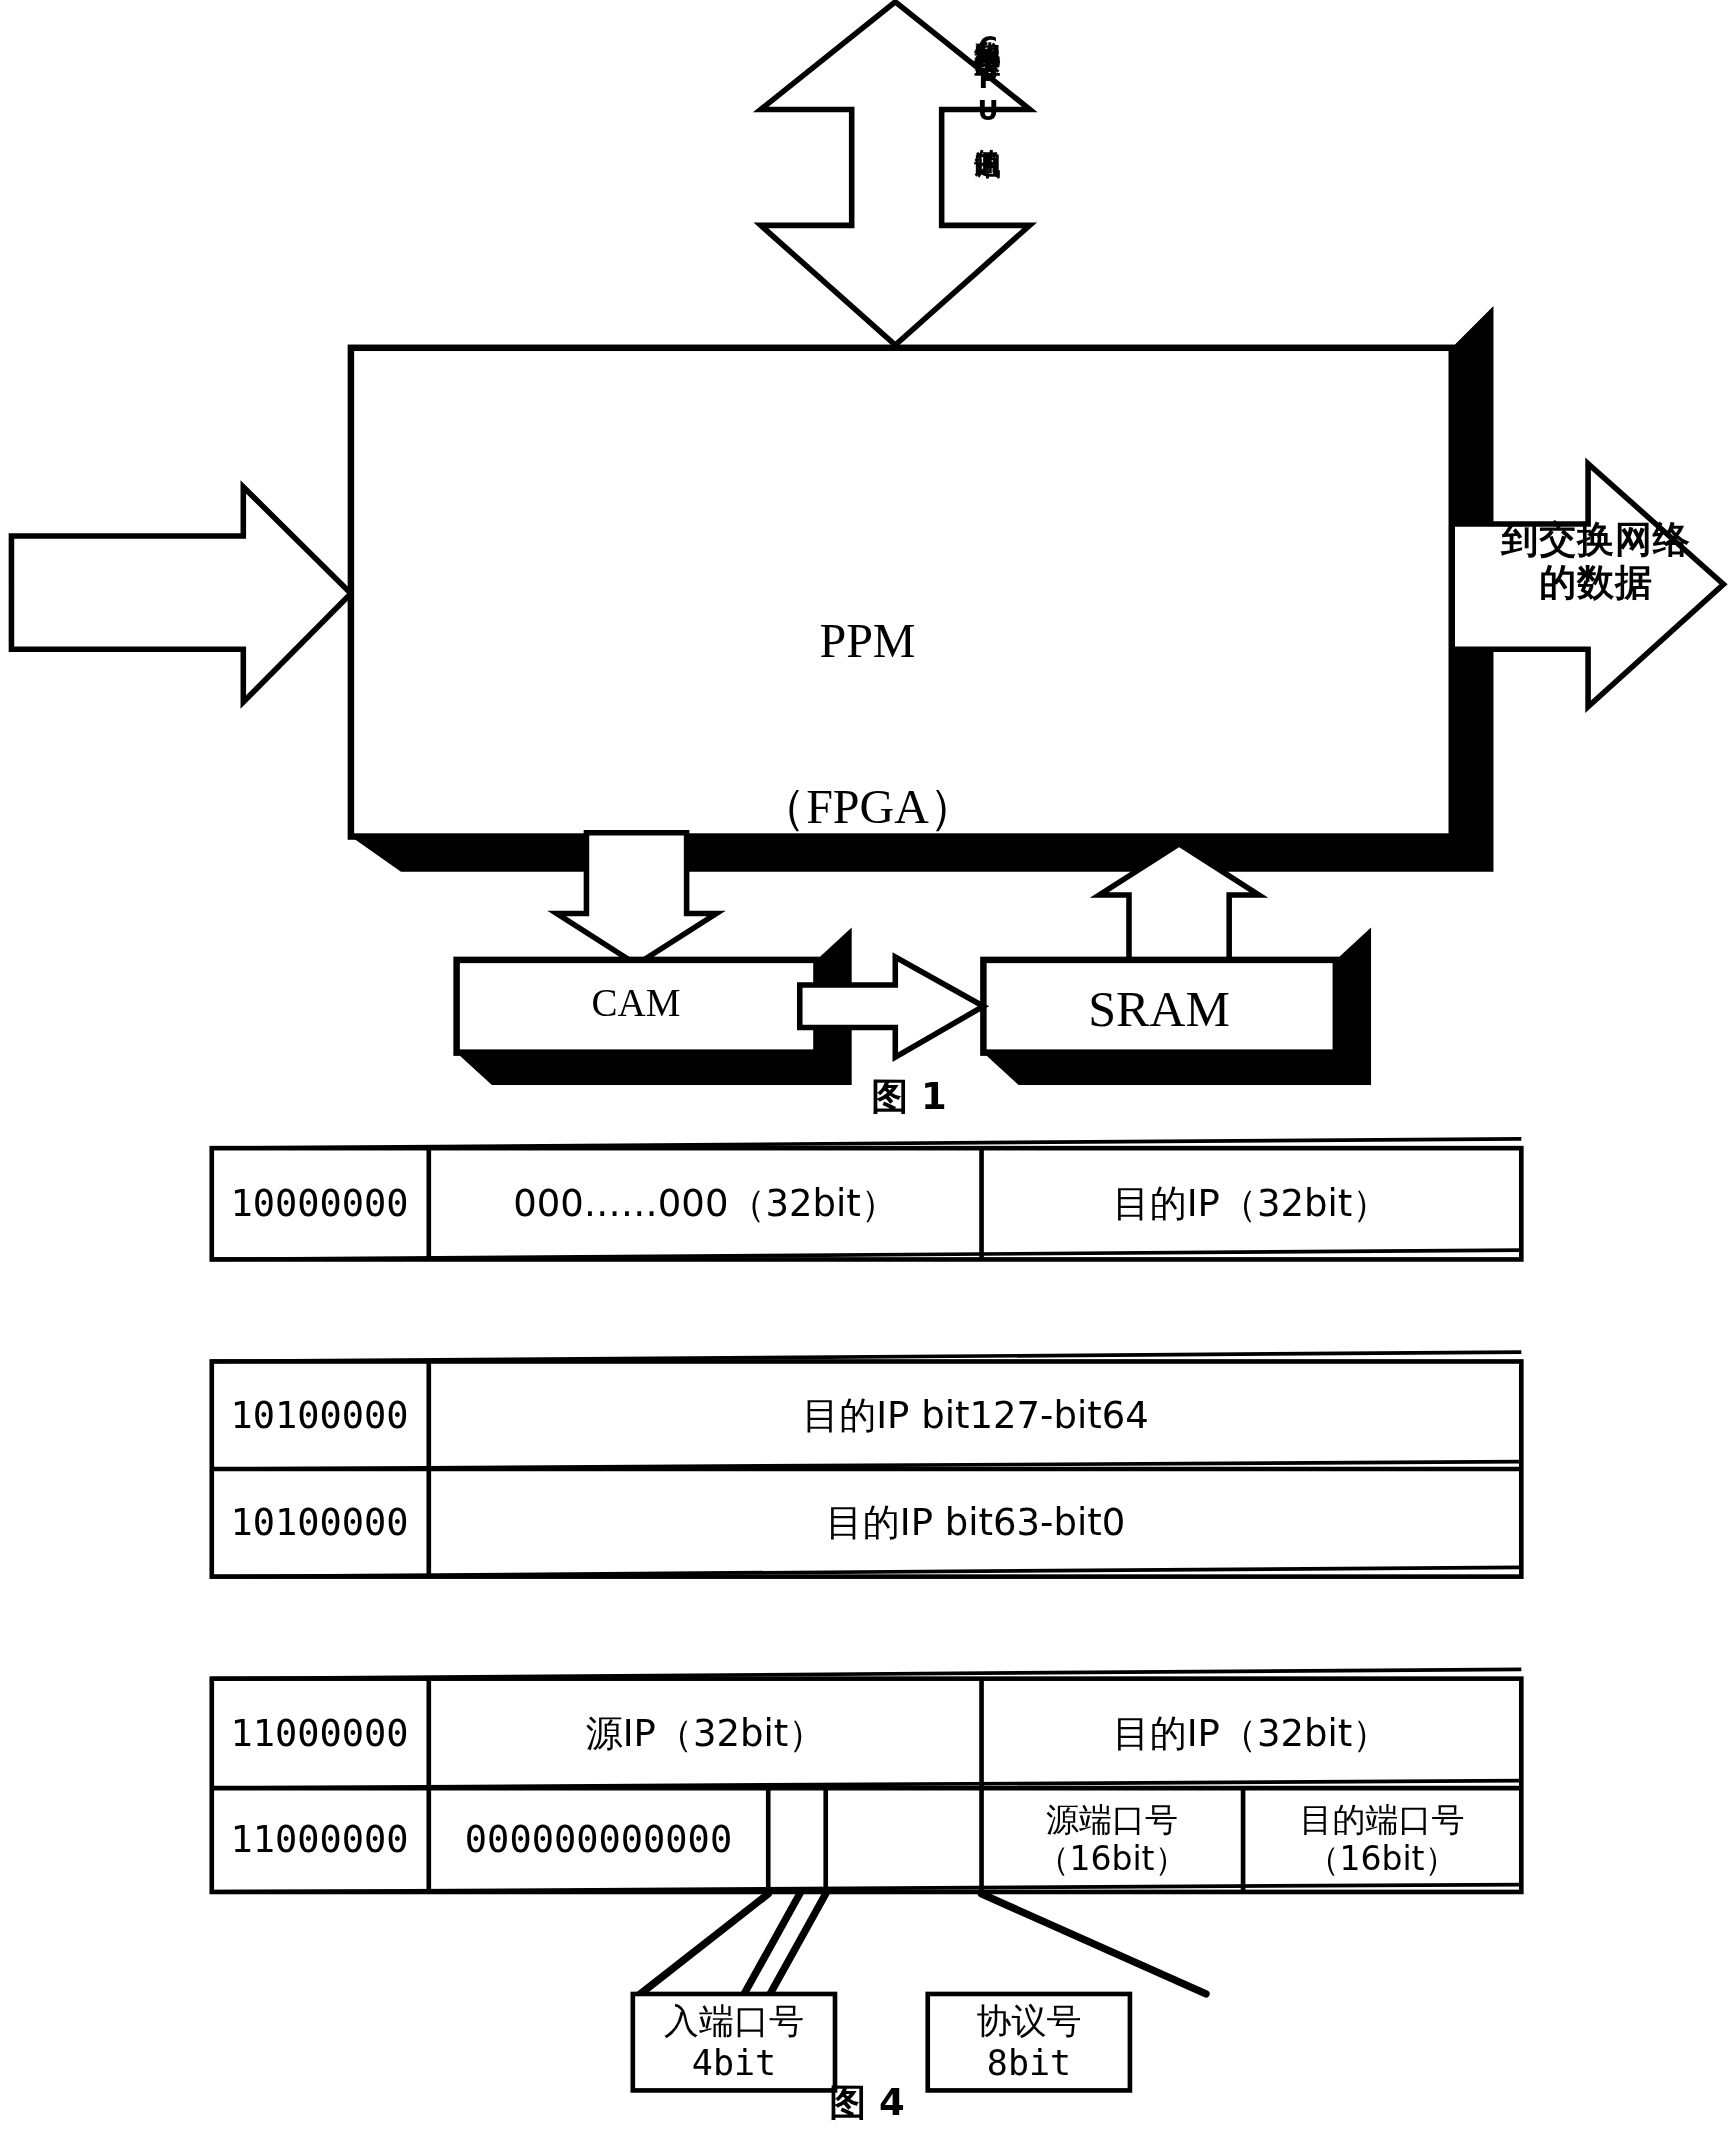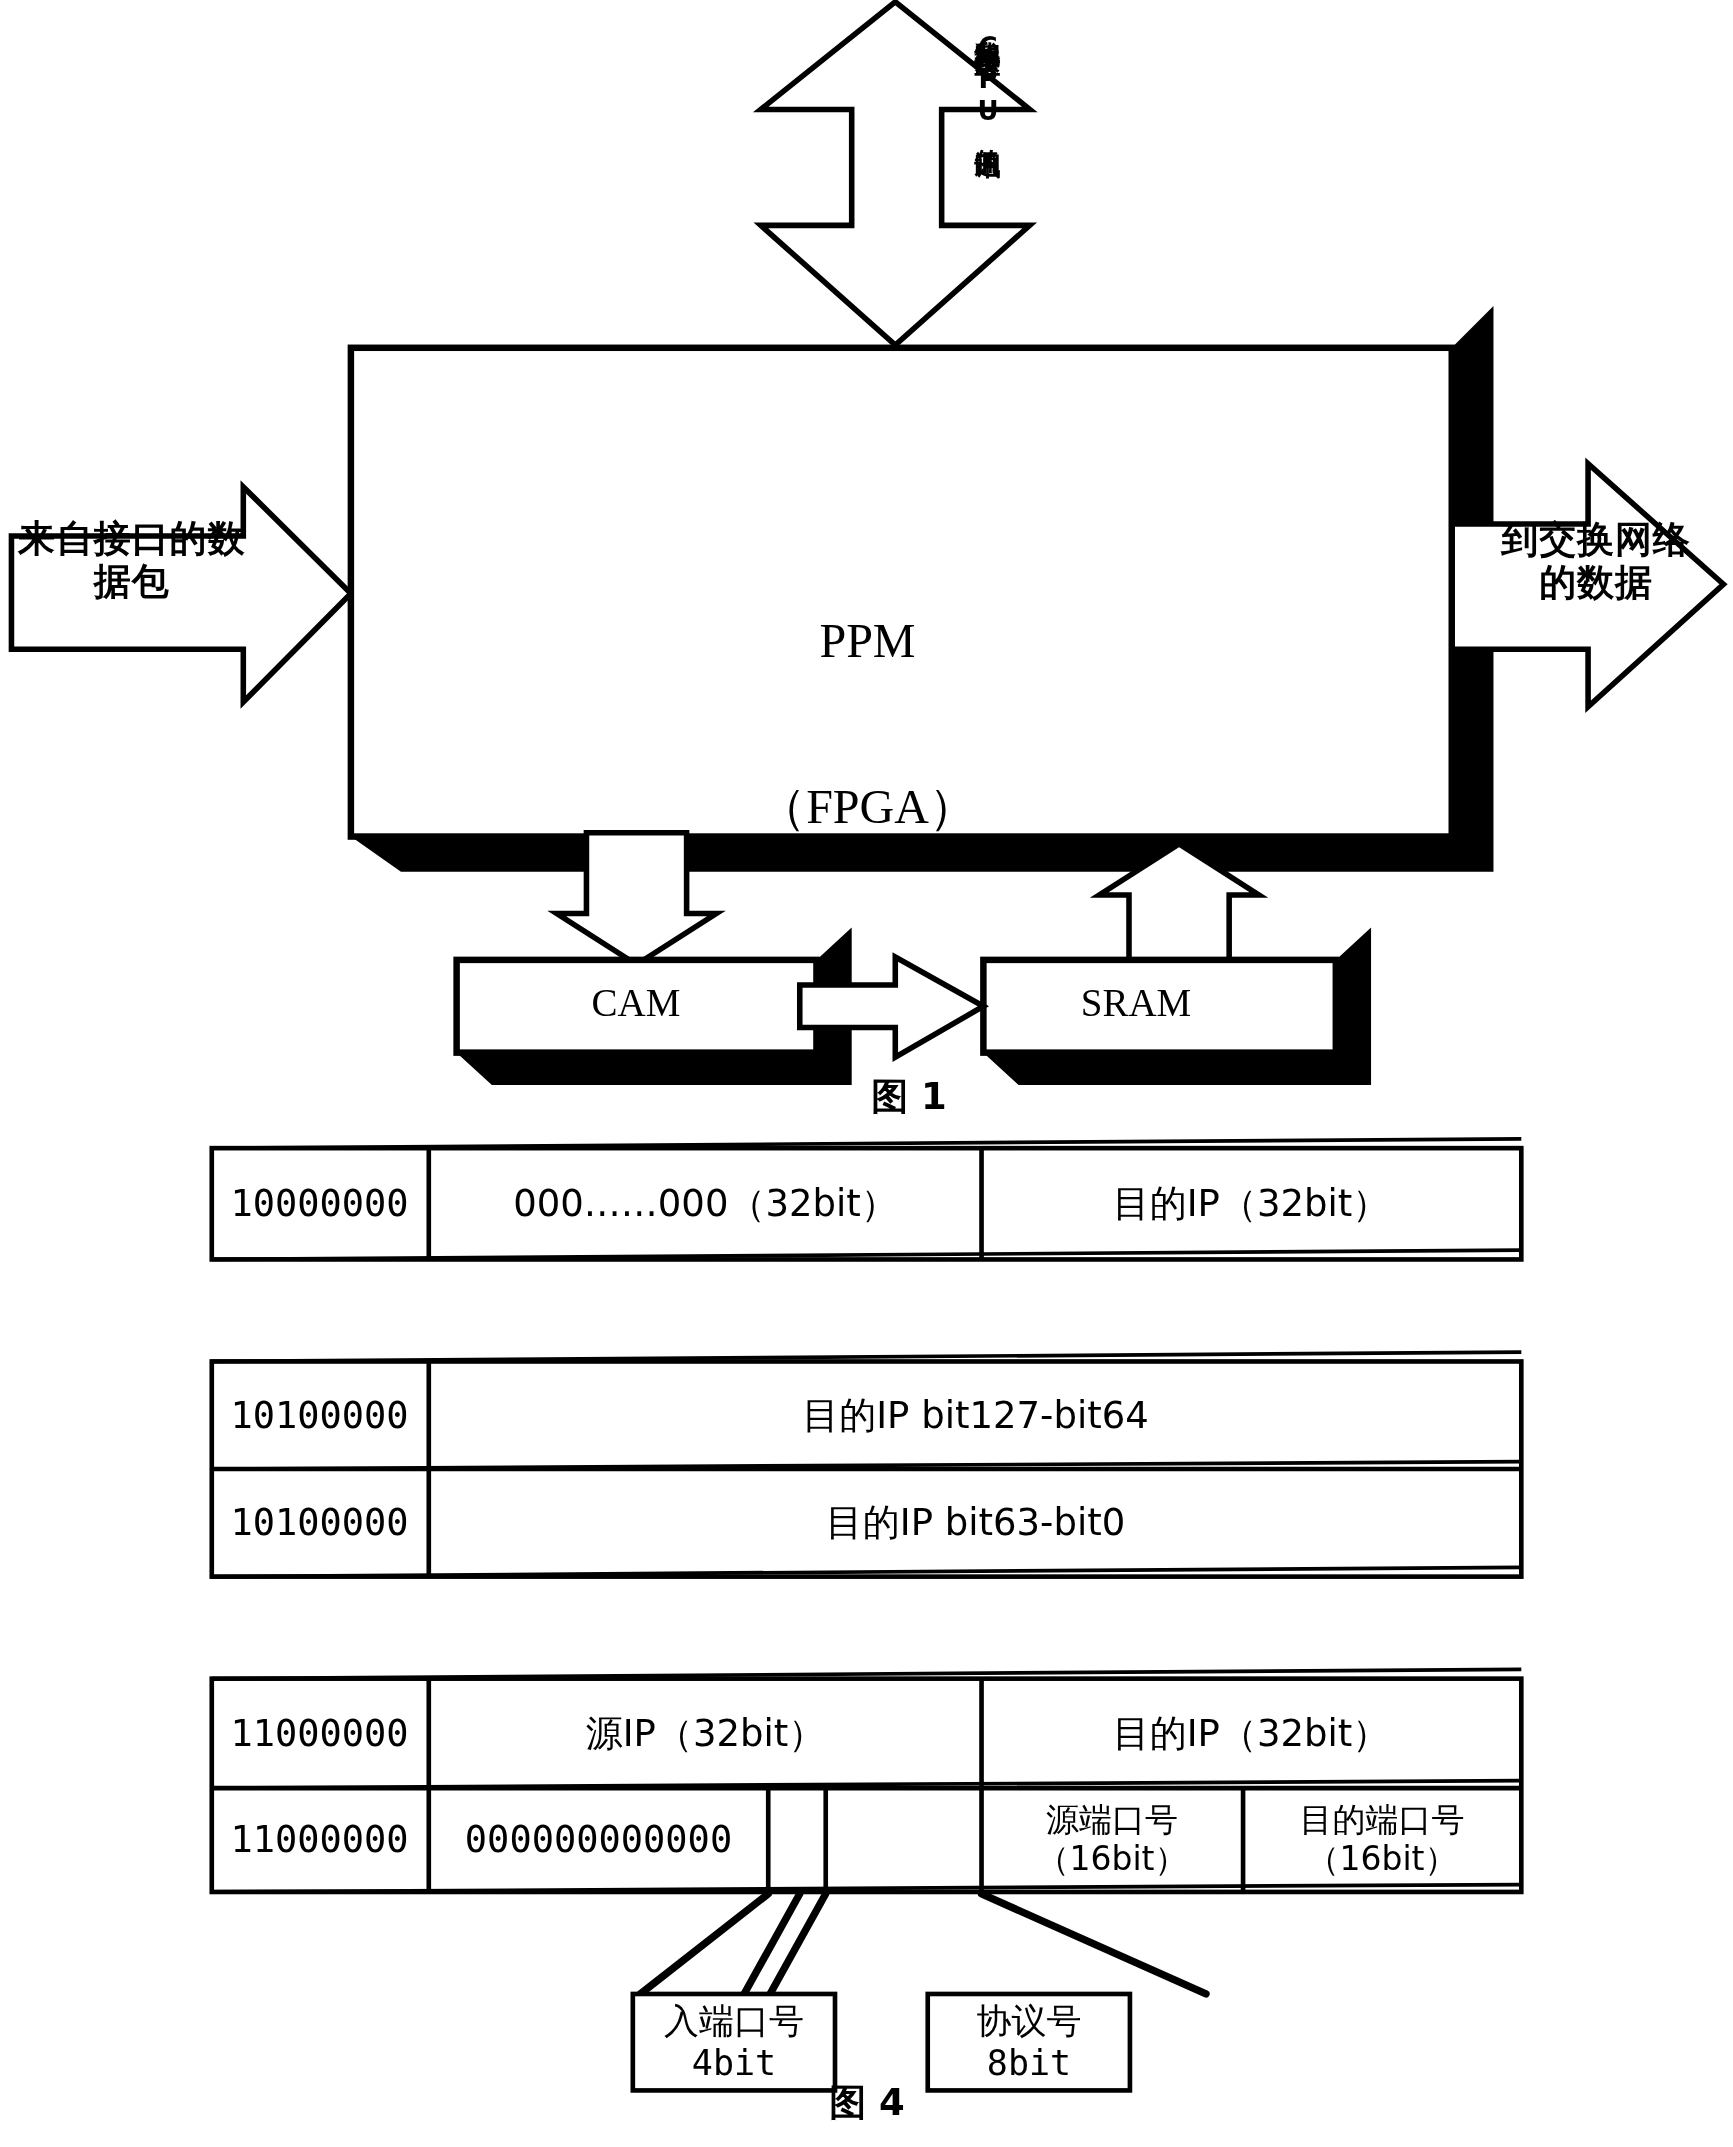--- a/index.html
+++ b/index.html
@@ -72,23 +72,23 @@
     display: flex;
     justify-content: flex-start;
     align-items: flex-start;
   }
   #cam-label {
     left: 456px; top: 981px;
     width: 360px;
     font-size: 39px;
   }
   #sram-label {
-    left: 960px; top: 981px;
+    left: 983px; top: 981px;
     width: 352px;
-    font-size: 39px;
+    font-size: 50px;
   }
 
   
   .fig-caption {
     font-size: 37px;
     font-family: "DejaVu Sans", "Liberation Sans", sans-serif;
     font-weight: 700;
     width: 1734px;
     left: 0;
     text-align: center;
@@ -212,22 +212,20 @@
 
     <rect x="682" y="2150" width="218" height="104" fill="#ffffff" stroke="#000000" stroke-width="5"></rect>
     <rect x="1000" y="2150" width="218" height="104" fill="#ffffff" stroke="#000000" stroke-width="5"></rect>
   </svg>
 
   <div class="txt serif" id="ppm-label">
     <div>PPM</div>
     <div>（FPGA）</div>
   </div>
 
-  <div class="txt" id="left-arrow-label">来自接口的数
-据包</div>
 
   <div class="txt" id="right-arrow-label">到交换网络
 的数据</div>
 
   <div class="txt" id="top-arrow-label">和线路接口卡上CPU的通讯</div>
 
   <div class="txt serif" id="cam-label">CAM</div>
 
   <div class="txt serif" id="sram-label">SRAM</div>
 

